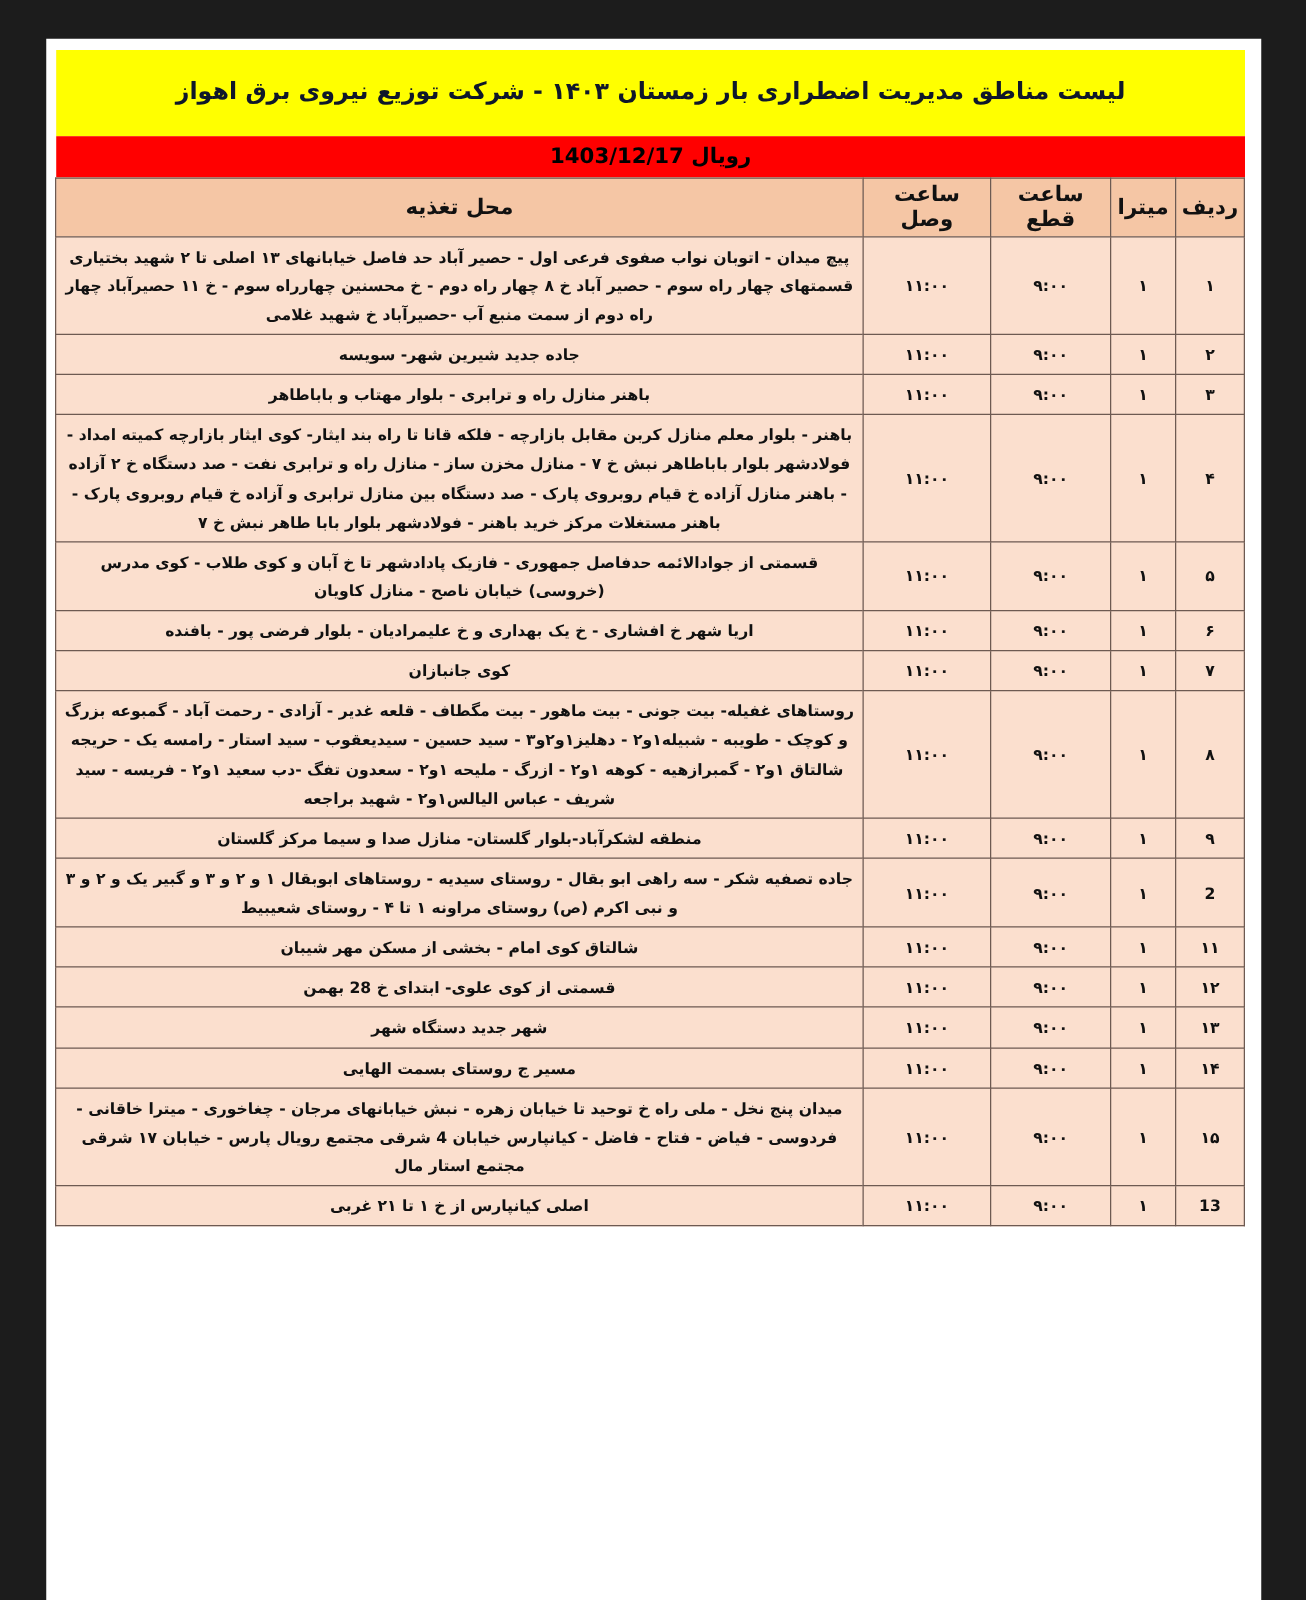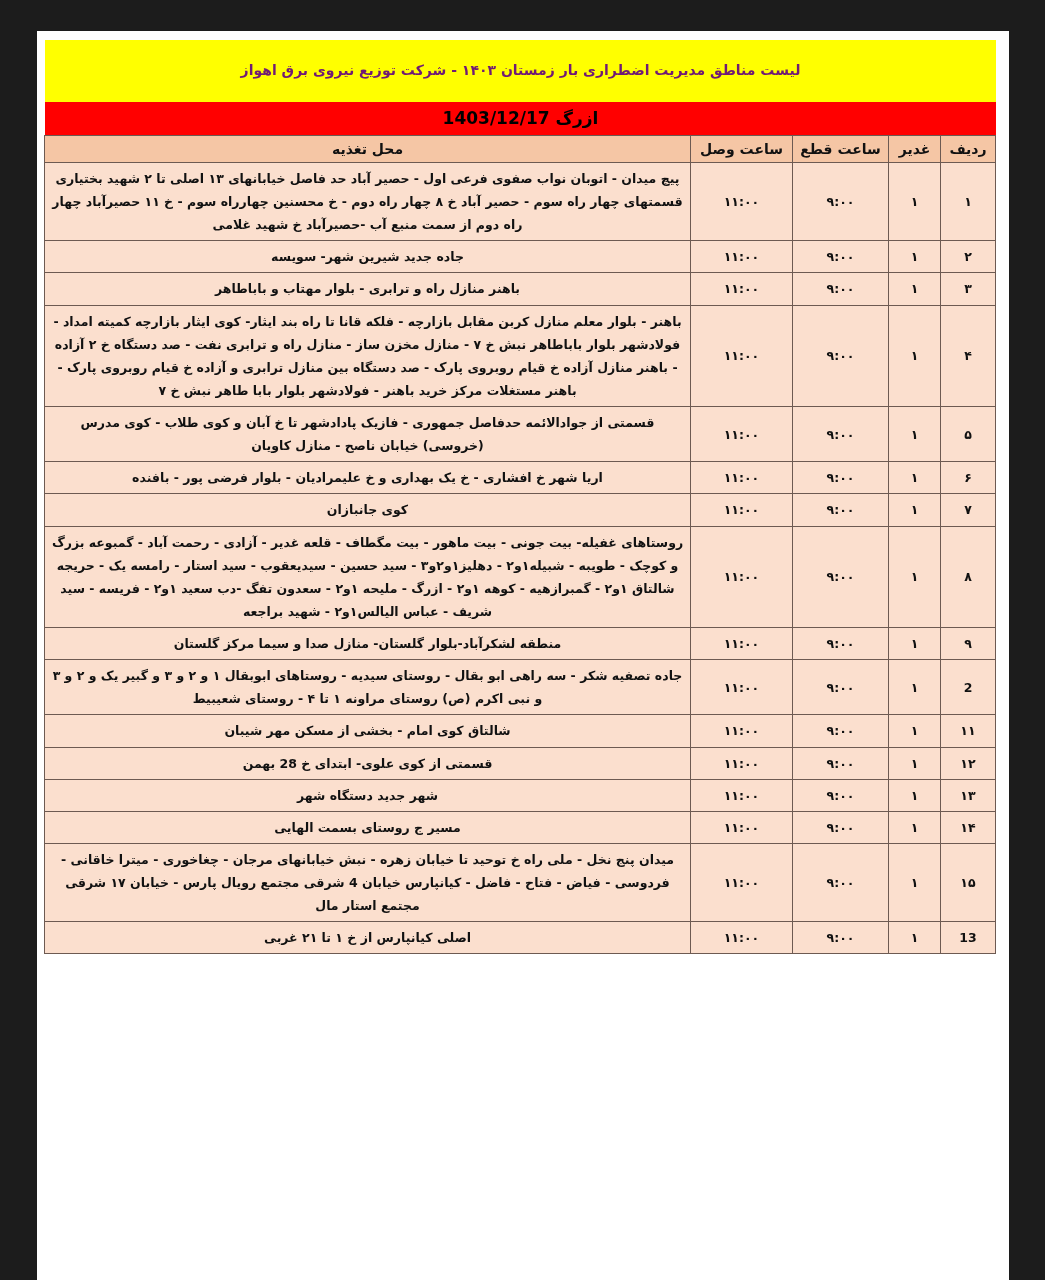--- a/index.html
+++ b/index.html
@@ -36,24 +36,24 @@
   #sheet {
     position: absolute;
     left: 45px;
     top: 40px;
     width: 951px;
     background: #fbdfce;
   }
 
   .title-bar {
     background: #ffff00;
-    color: #701a75;
-    text-align: center;
-    font-weight: bold;
-    font-size: 14px;
+    color: #0f172a;
+    text-align: center;
+    font-weight: bold;
+    font-size: 19px;
     line-height: 1.35;
     padding: 21px 10px 22px 10px;
     letter-spacing: 0px;
   }
 
   .date-bar {
     background: #ff0000;
     color: #000000;
     text-align: center;
     font-weight: bold;
@@ -73,21 +73,21 @@
   table.sched th,
   table.sched td {
     border: 1px solid #6d5a52;
     padding: 4px 6px;
     vertical-align: middle;
     text-align: center;
     color: #111111;
   }
   table.sched thead th {
     background: #f5c6a5;
-    font-size: 14px;
+    font-size: 17px;
     font-weight: bold;
     height: 27px;
     padding: 3px 4px;
   }
   table.sched tbody td {
     background: #fbdfce;
     font-size: 12.5px;
     font-weight: bold;
   }
   td.desc {
@@ -114,35 +114,35 @@
 <body>
 
 <div id="page">
   <div id="paper"></div>
 
   <div id="sheet">
 
     <div class="title-bar">لیست مناطق مدیریت اضطراری بار زمستان ۱۴۰۳ - شرکت توزیع نیروی برق اهواز</div>
 
     <div class="date-bar">
-      <span class="date-label">ازرگ</span><span class="date-value">1403/12/17</span>
+      <span class="date-label">رویال</span><span class="date-value">1403/12/17</span>
     </div>
 
     <table class="sched">
       <colgroup>
         <col class="c-radif">
         <col class="c-blok">
         <col class="c-ghat">
         <col class="c-vasl">
         <col class="c-desc">
       </colgroup>
       <thead>
         <tr>
           <th>ردیف</th>
-          <th>غدیر</th>
+          <th>میترا</th>
           <th>ساعت قطع</th>
           <th>ساعت وصل</th>
           <th>محل تغذیه</th>
         </tr>
       </thead>
       <tbody id="tbody">
           <tr>
             <td class="num">۱</td>
             <td class="blk">۱</td>
             <td class="tm">۹:۰۰</td>

